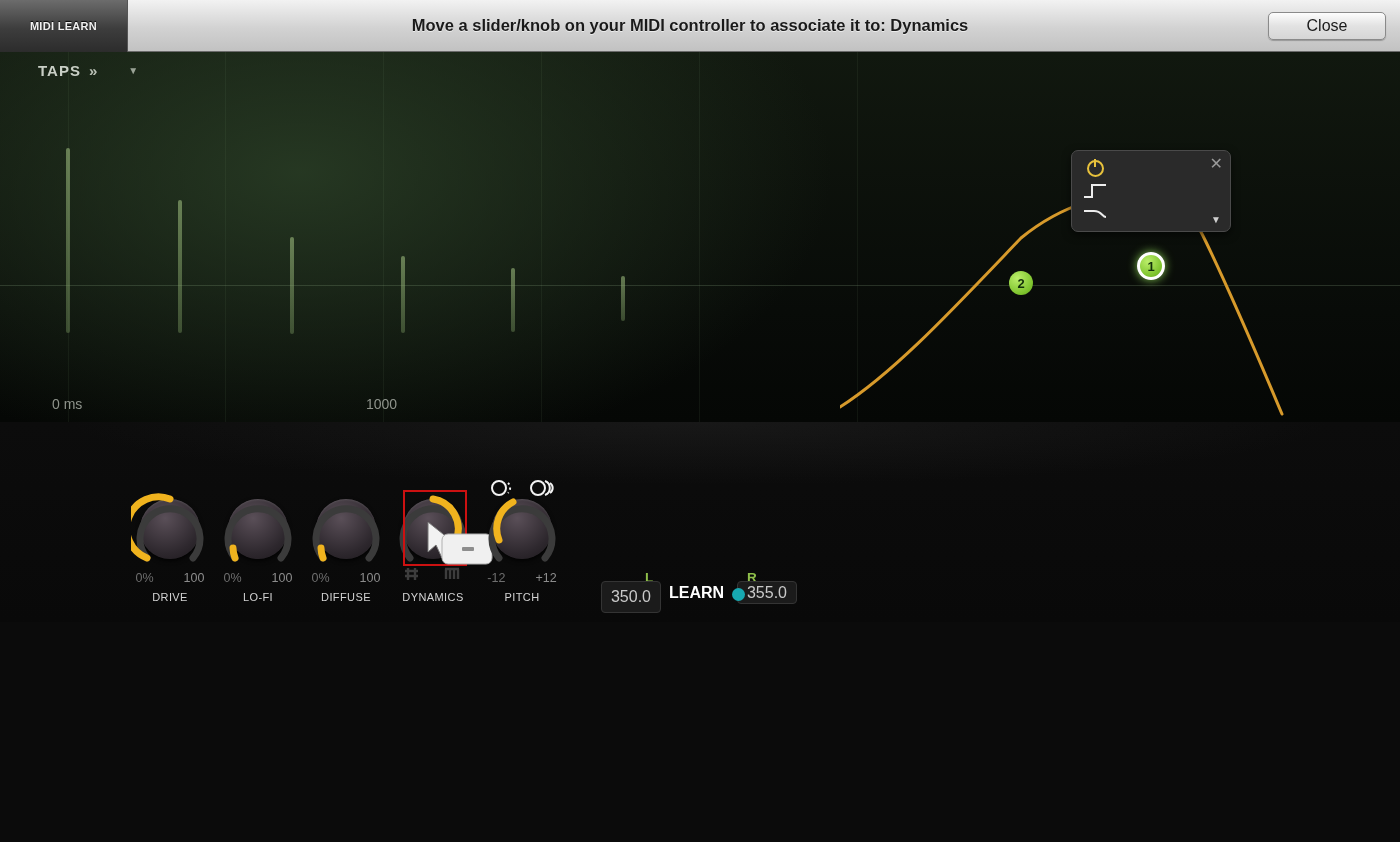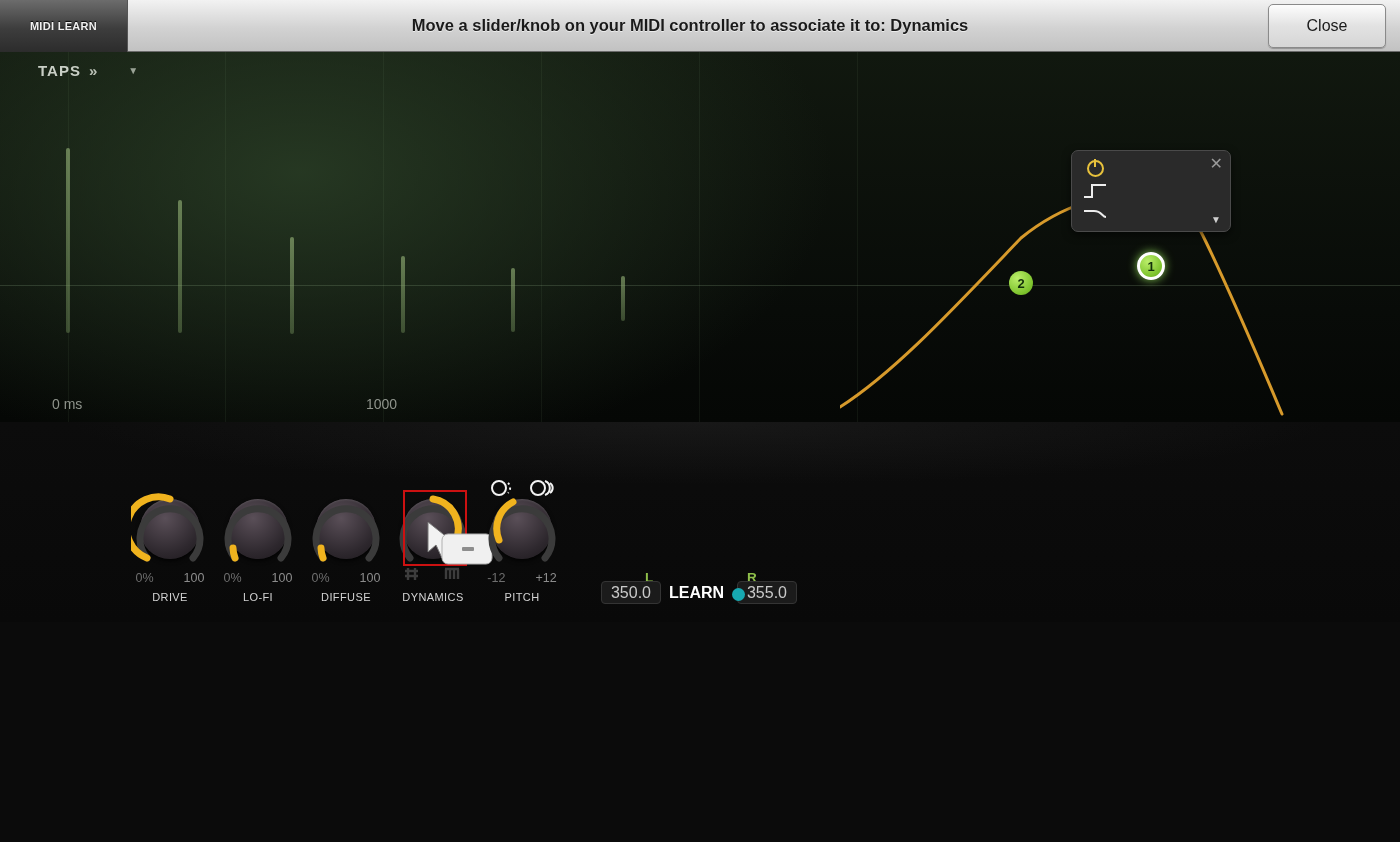--- a/index.html
+++ b/index.html
@@ -27,21 +27,21 @@
     color: #f0f0f0; font-size: 11px; font-weight: bold; letter-spacing: .3px;
     text-shadow: 0 -1px 1px #000;
   }
   .midibar-msg {
     flex: 1; text-align: center; color: #1a1a1a;
     font-size: 16.5px; font-weight: bold;
     text-shadow: 0 1px 0 rgba(255,255,255,.6);
     padding-right: 16px;
   }
   .midibar-close {
-    width: 118px; height: 44px; margin-right: 14px;
+    width: 118px; height: 28px; margin-right: 14px;
     border: 1px solid #8a8a8a; border-radius: 5px;
     background: linear-gradient(#fdfdfd, #e2e2e2 50%, #d6d6d6);
     display: flex; align-items: center; justify-content: center;
     font-size: 16px; color: #1a1a1a;
     box-shadow: 0 1px 1px rgba(0,0,0,.25);
   }
 
   
   .body-wrap {
     position: absolute; left: 0; top: 52px; width: 1400px; height: 790px;
@@ -270,21 +270,21 @@
         
         <svg style="position:absolute;left:0;top:0" width="120" height="120" viewBox="0 0 120 120">
           <path d="M60 60 L22 36 A 45 45 0 0 1 44 16 Z" fill="#ffffff"></path>
           <path d="M60 60 L92 14 A 45 45 0 0 1 104 26 Z" fill="#ffffff"></path>
           <line x1="33" y1="36" x2="40" y2="31" stroke="#555" stroke-width="1.6"></line>
         </svg>
       </div>
 
       <div class="lrcap" style="left:645px; top:148px">L</div>
       <div class="lrcap" style="left:747px; top:148px">R</div>
-      <div style="position:absolute;left:601px;top:159px;width:60px;height:23px;background:#1b1b1b;border:1px solid #343434;border-radius:4px;color:#c9c9c9;font-size:16px;display:flex;align-items:center;justify-content:center">350.0</div>
+      <div style="position:absolute;left:601px;top:159px;width:60px;height:32px;background:#1b1b1b;border:1px solid #343434;border-radius:4px;color:#c9c9c9;font-size:16px;display:flex;align-items:center;justify-content:center">350.0</div>
       <div style="position:absolute;left:737px;top:159px;width:60px;height:23px;background:#1b1b1b;border:1px solid #343434;border-radius:4px;color:#c9c9c9;font-size:16px;display:flex;align-items:center;justify-content:center">355.0</div>
       <div style="position:absolute;left:669px;top:162px;color:#fff;font-size:16px;font-weight:600">LEARN</div>
       <div style="position:absolute;left:732px;top:166px;width:13px;height:13px;border-radius:50%;background:#17a8b0"></div>
 
     </div>
 
     <div class="modsec">
 
       
       

